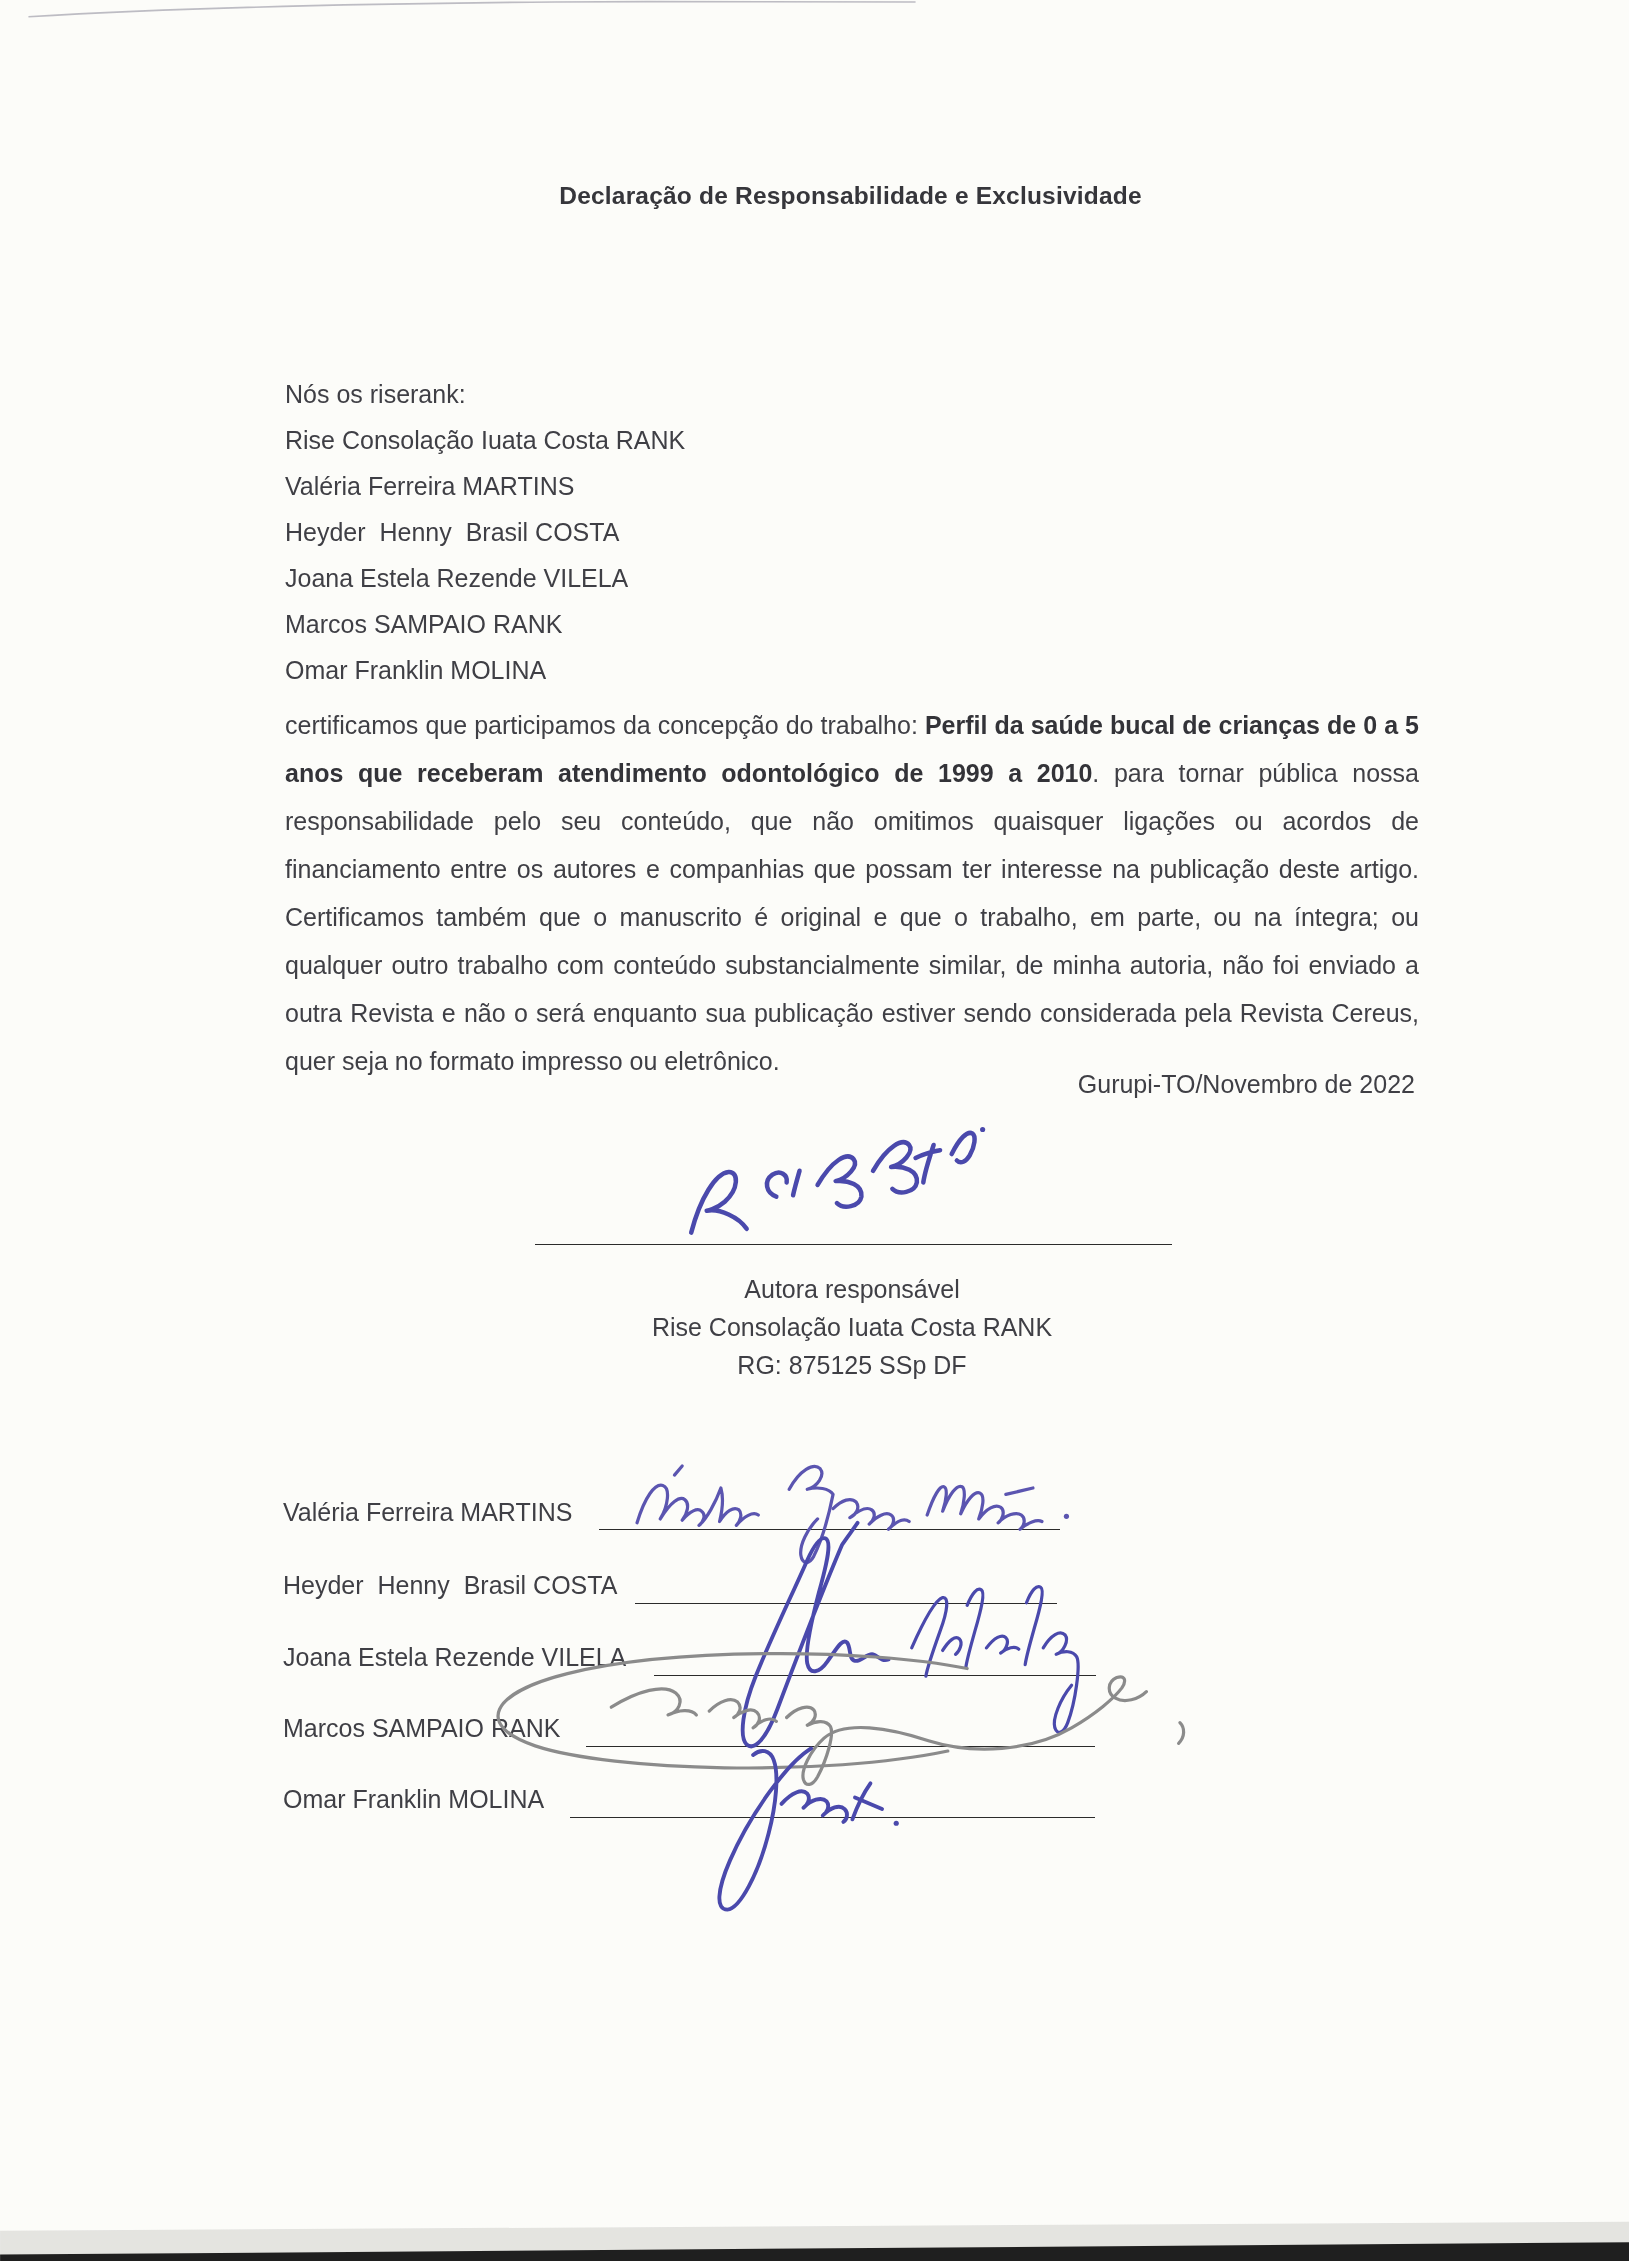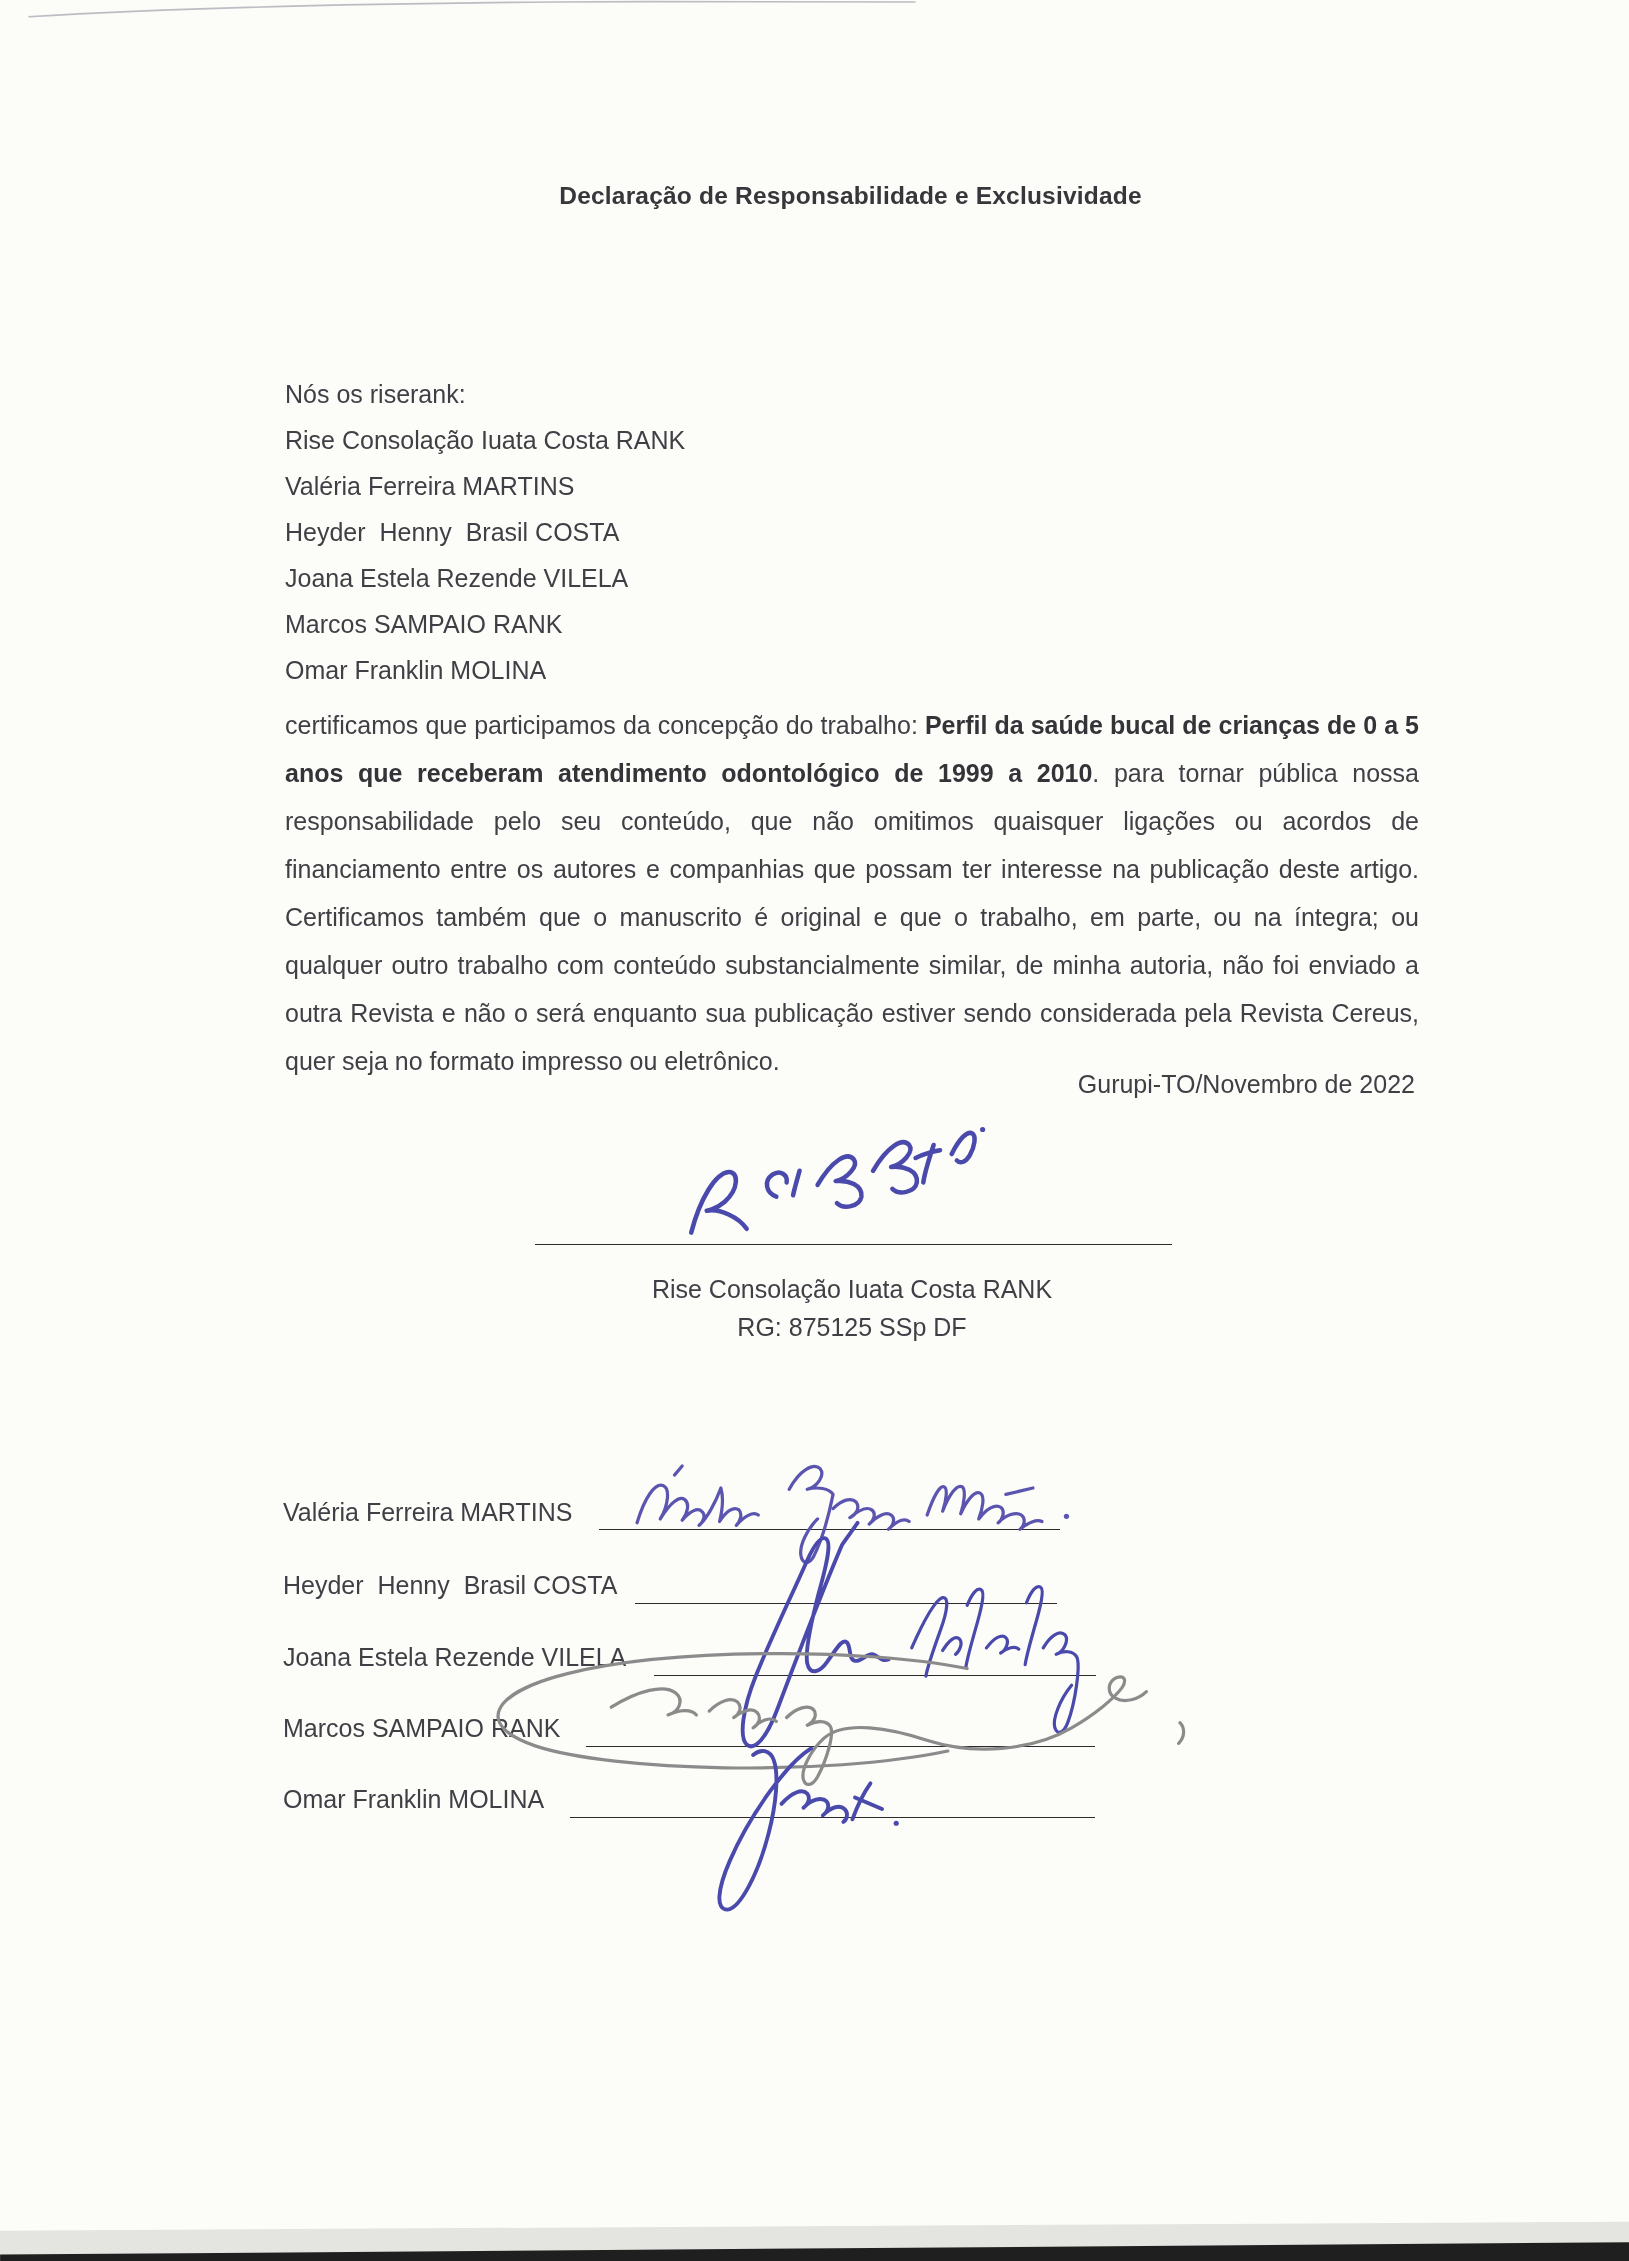--- a/index.html
+++ b/index.html
@@ -83,20 +83,21 @@
 
     <div class="abs body-par">
       <span>certificamos que participamos da concepção do trabalho: </span><span class="bold">Perfil da saúde bucal de crianças de 0 a 5 anos que receberam atendimento odontológico de 1999 a 2010</span><span>. para tornar pública nossa  responsabilidade pelo seu conteúdo, que não omitimos quaisquer ligações ou acordos de financiamento entre os autores e companhias que possam ter interesse na publicação deste artigo. Certificamos também que o manuscrito é original e que o trabalho, em parte, ou na íntegra; ou qualquer outro trabalho com conteúdo substancialmente similar, de minha autoria, não foi enviado a outra Revista e não o será enquanto sua publicação estiver sendo considerada pela Revista Cereus, quer seja no formato impresso ou eletrônico.</span>
     </div>
 
     <div class="abs dateline">Gurupi-TO/Novembro de 2022</div>
 
     <div class="abs rule" style="left:529px;top:1244px;width:637px;"></div>
 
     <div class="abs resp-block">
+      <div>Autora responsável</div>
       <div>Rise Consolação Iuata Costa RANK</div>
       <div>RG: 875125 SSp DF</div>
     </div>
 
     <div class="abs sig-label keep-space" style="left:277px;top:1497px;">Valéria Ferreira MARTINS</div>
     <div class="abs rule" style="left:593px;top:1529px;width:461px;"></div>
 
     <div class="abs sig-label keep-space" style="left:277px;top:1570px;">Heyder  Henny  Brasil COSTA</div>
     <div class="abs rule" style="left:629px;top:1603px;width:422px;"></div>
 

